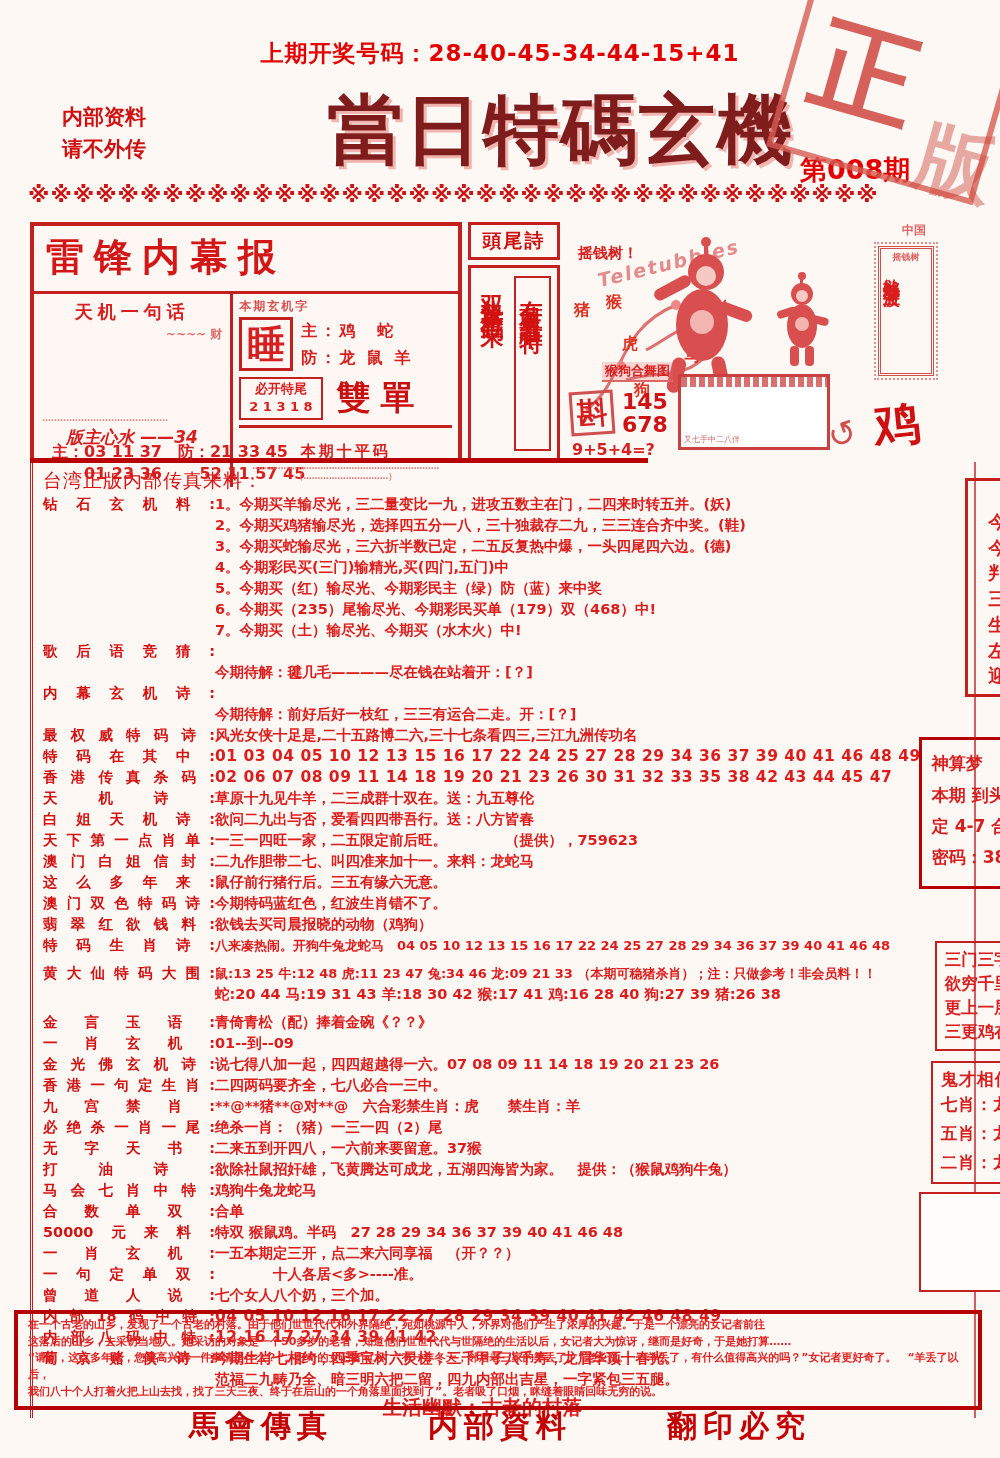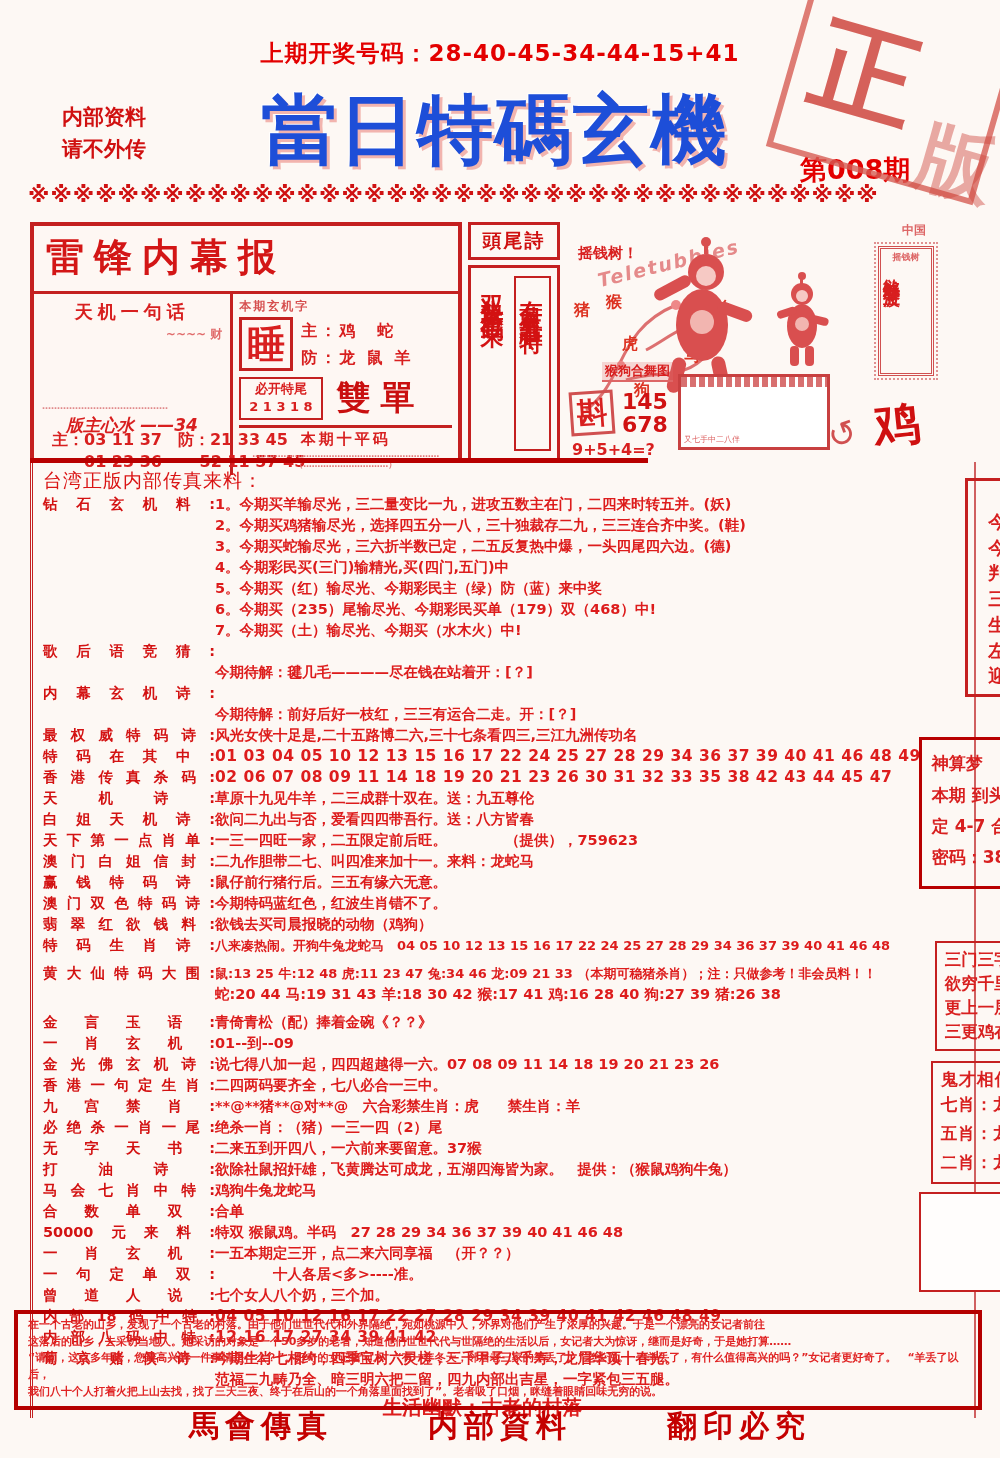--- a/index.html
+++ b/index.html
@@ -7,22 +7,22 @@
   body {
     width:1000px; height:1458px; position:relative; overflow:hidden;
     background:#fdf8f4; color:#d81f1f;
     font-family:"DejaVu Sans", sans-serif;
   }
   
   .prev-draw { position:absolute; top:38px; left:0; width:100%; text-align:center;
     font-size:23px; font-weight:bold; color:#e30000; letter-spacing:1px; }
   .note-left { position:absolute; top:102px; left:62px; font-size:21px; font-weight:bold;
     line-height:1.5; color:#d01010; }
-  .main-title { position:absolute; top:80px; left:195px; width:600px; text-align:center;
-    font-size:76px; font-weight:bold; color:#1d4ed8; font-family:Liberation Mono, monospace;
+  .main-title { position:absolute; top:80px; left:195px; width:600px; text-align:right;
+    font-size:76px; font-weight:bold; color:#7f1d1d; font-family:Liberation Mono, monospace;
     letter-spacing:2px; text-shadow:3px 3px 0 #f2b4ae, -1px -1px 0 #fff; white-space:nowrap; }
   .issue { position:absolute; top:152px; left:800px; font-size:27px; font-weight:bold; color:#e30000; }
   .stamp { position:absolute; top:-40px; left:792px; width:215px; height:220px;
     border:6px solid rgba(214,92,84,.8); transform:rotate(16deg); }
   .stamp .c1 { position:absolute; left:18px; top:48px; font-size:105px; font-weight:bold;
     color:rgba(206,70,62,.85); font-family:"DejaVu Serif", serif; }
   .stamp .c2 { position:absolute; right:-18px; bottom:-24px; font-size:78px; font-weight:bold;
     color:rgba(206,70,62,.45); font-family:"DejaVu Serif", serif; }
   .divider { position:absolute; top:182px; left:28px; width:950px; font-size:22px; font-weight:bold;
     white-space:nowrap; overflow:hidden; color:#cf1212; letter-spacing:1px; }
@@ -42,21 +42,21 @@
   .lf-nums { position:absolute; left:18px; bottom:2px; font-size:16px; line-height:1.4; white-space:pre; }
   .lf-right { flex:1; padding:4px 6px; position:relative; font-weight:bold; }
   .lf-xhead { font-size:12px; color:#d65050; letter-spacing:2px; }
   .lf-row1 { display:flex; align-items:flex-start; gap:8px; margin-top:2px; }
   .charbox { border:3px solid #c42020; width:54px; height:54px; display:flex; align-items:center;
     justify-content:center; font-size:38px; font-family:"DejaVu Serif", serif; }
   .zhufang { font-size:16px; line-height:1.7; letter-spacing:3px; white-space:pre; }
   .lf-row2 { display:flex; align-items:center; gap:14px; margin-top:4px; }
   .tailbox { border:2px solid #c42020; padding:1px 8px; text-align:center; font-size:13px; line-height:1.4; }
   .shuangdan { font-size:34px; font-family:"DejaVu Serif", serif; letter-spacing:10px; color:#c90f0f; }
-  .lf-ping { border-top:3px solid #c42020; margin-top:4px; padding-top:2px; text-align:center; }
+  .lf-ping { border-top:3px solid #c42020; margin-top:4px; padding-top:14px; text-align:center; }
   .lf-ping-t { font-size:15px; letter-spacing:3px; }
   .lf-ping-s { font-size:8.5px; color:#e07a7a; overflow:hidden; white-space:nowrap; }
 
   .tws { width:92px; display:flex; flex-direction:column; }
   .tws-head { border:3px solid #c42020; text-align:center; font-weight:bold; font-size:19px;
     letter-spacing:2px; padding:3px 0; color:#cf1010; }
   .tws-body { flex:1; border:3px solid #c42020; margin-top:5px; display:flex; justify-content:center;
     gap:5px; padding:8px 2px; }
   .vert { writing-mode:vertical-rl; font-size:23px; font-weight:bold; letter-spacing:5px; color:#d31212; }
   .vert.boxed { border:2px solid #c42020; padding:4px 1px; }
@@ -314,21 +314,21 @@
         <div class="line">
         <span class="lbl">白姐天机诗</span><span class="txt">欲问二九出与否，爱看四四带吾行。送：八方皆春</span>
       </div>
         <div class="line">
         <span class="lbl">天下第一点肖单</span><span class="txt">一三一四旺一家，二五限定前后旺。　　　　（提供），759623</span>
       </div>
         <div class="line">
         <span class="lbl">澳门白姐信封</span><span class="txt">二九作胆带二七、叫四准来加十一。来料：龙蛇马</span>
       </div>
         <div class="line">
-        <span class="lbl">赢钱特码诗</span><span class="txt">鼠仔前行猪行后。三五有缘六无意。</span>
+        <span class="lbl">这么多年来</span><span class="txt">鼠仔前行猪行后。三五有缘六无意。</span>
       </div>
         <div class="line">
         <span class="lbl">澳门双色特码诗</span><span class="txt">今期特码蓝红色，红波生肖错不了。</span>
       </div>
         <div class="line">
         <span class="lbl">翡翠红欲钱料</span><span class="txt">欲钱去买司晨报晓的动物（鸡狗）</span>
       </div>
         <div class="line small">
         <span class="lbl">特码生肖诗</span><span class="txt">八来凑热闹。开狗牛兔龙蛇马　04 05 10 12 13 15 16 17 22 24 25 27 28 29 34 36 37 39 40 41 46 48</span>
       </div>

